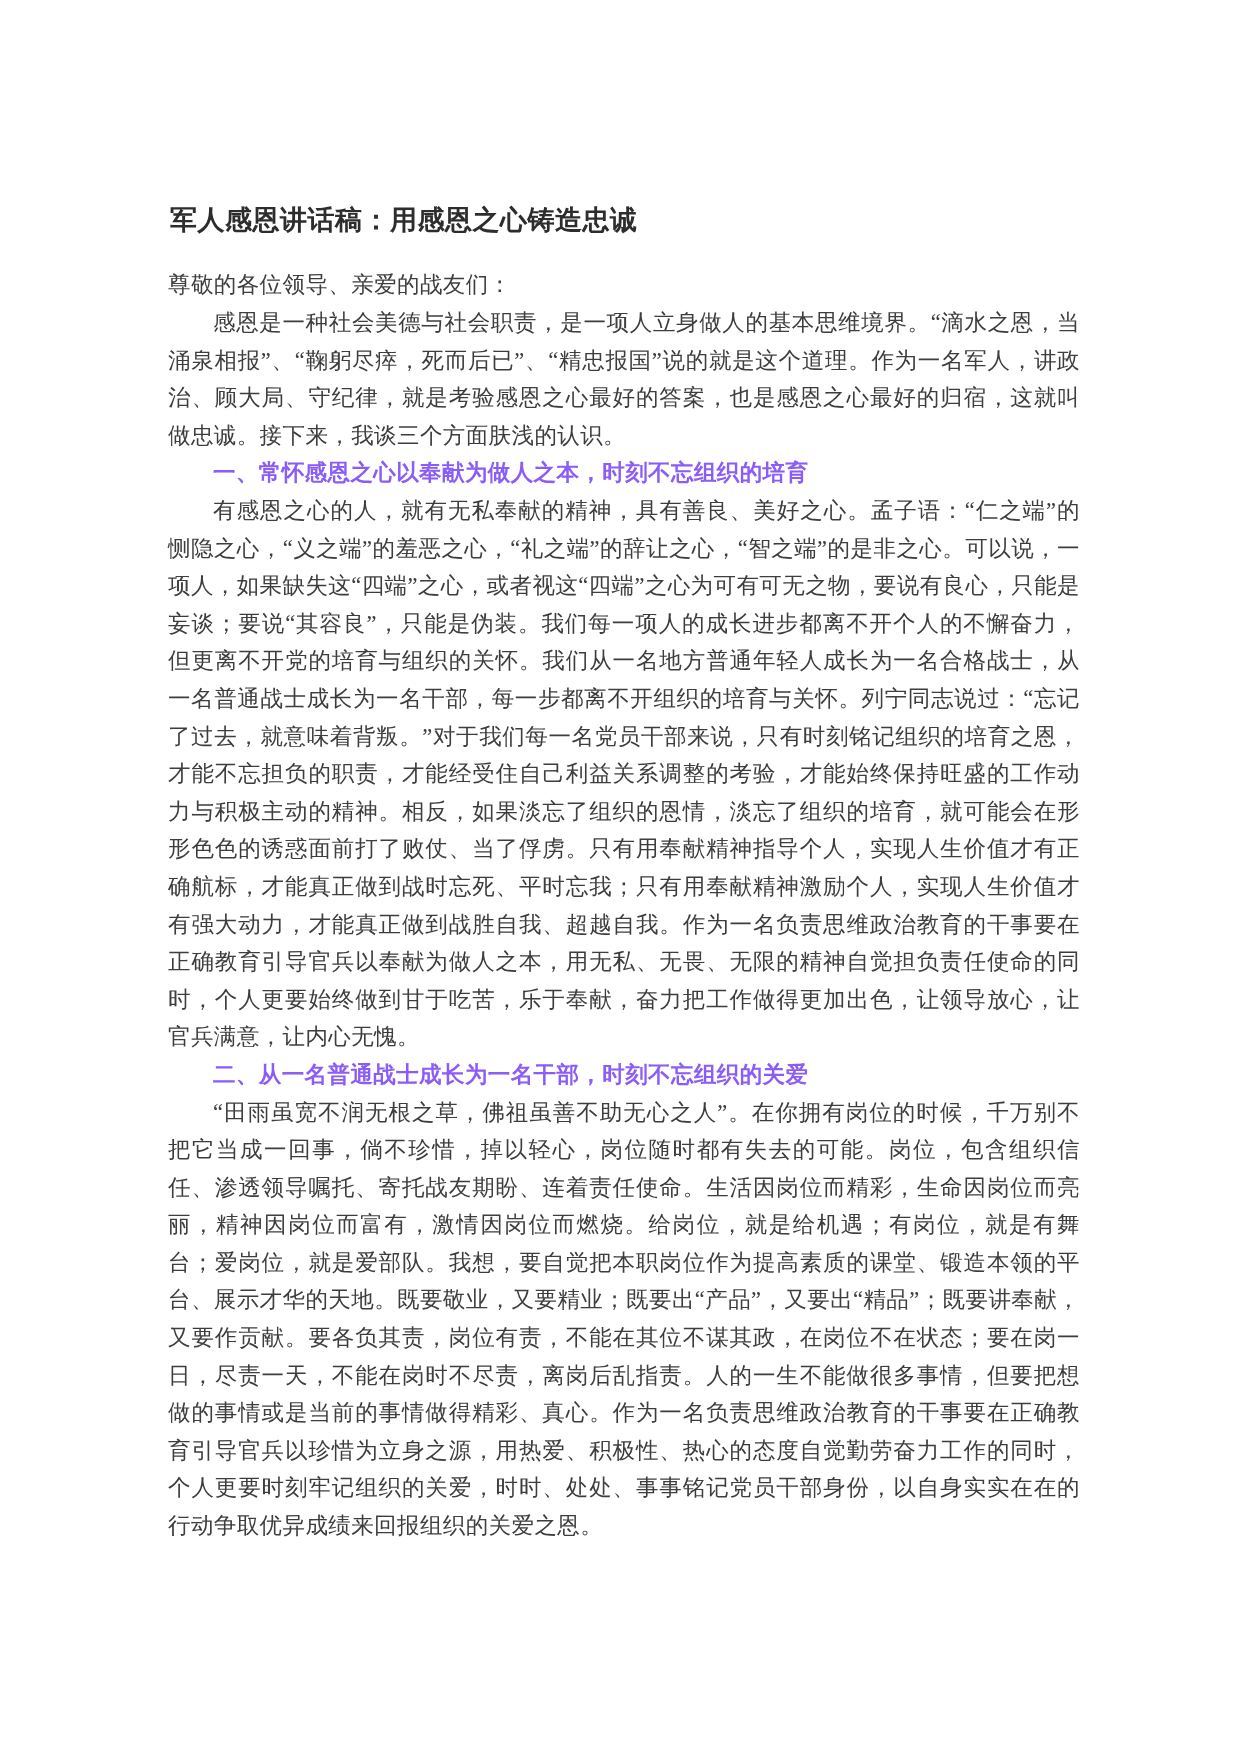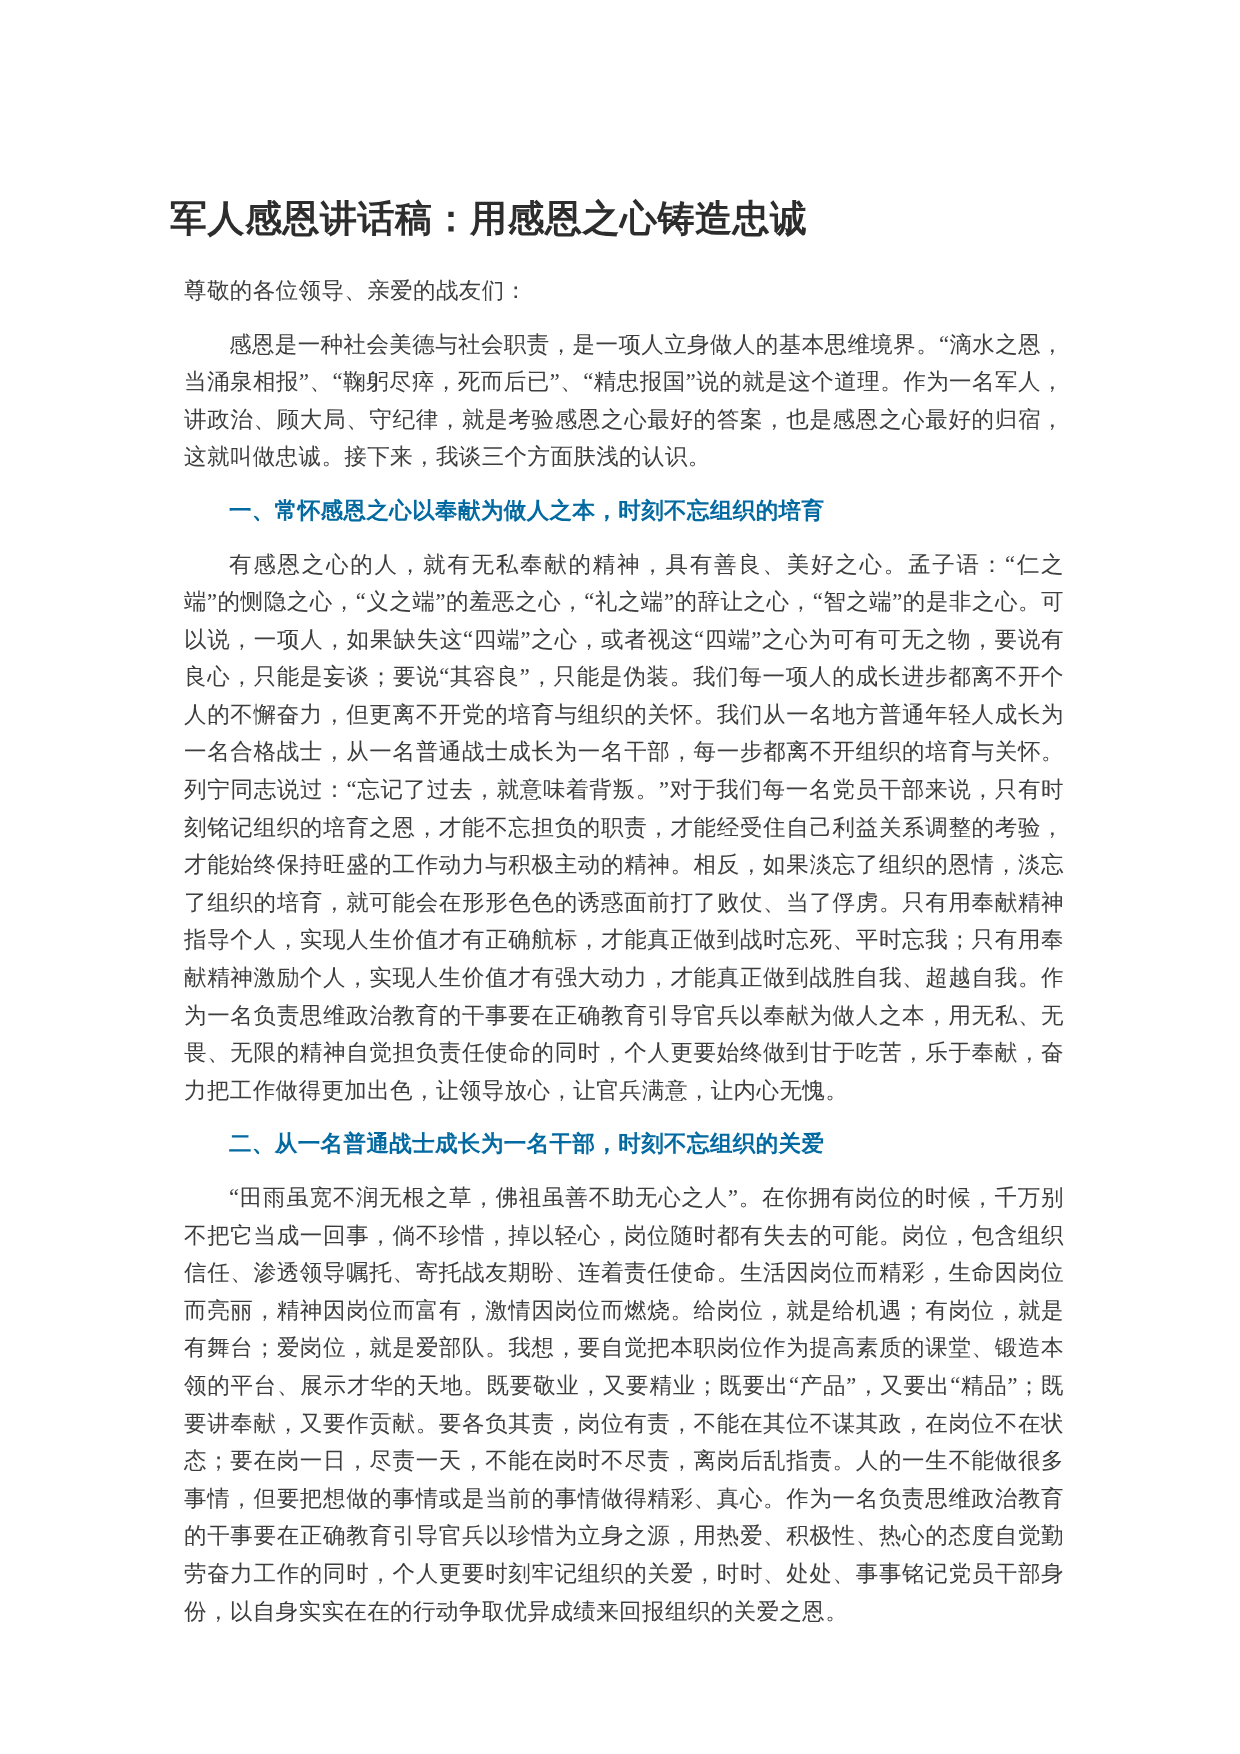--- a/index.html
+++ b/index.html
@@ -16,42 +16,42 @@
     box-sizing: border-box;
     width: 1240px;
     height: 1754px;
     padding: 186px 160px 0 168px;
     background: #ffffff;
     overflow: hidden;
   }
   .doc-title {
     font-family: "Liberation Sans", "DejaVu Sans", sans-serif;
     font-weight: 700;
-    font-size: 37px;
+    font-size: 27px;
     line-height: 1.35;
     color: #2d2d2d;
-    margin: 8px 0 28px 2px;
+    margin: 16px 0 28px 2px;
     letter-spacing: 0.5px;
   }
   .para {
-    margin: 16px;
+    margin: 0;
     font-size: 22.5px;
     line-height: 37.6px;
     color: #3d3d3d;
     text-align: justify;
     text-justify: inter-ideograph;
     letter-spacing: 0.4px;
   }
   .indent {
     text-indent: 2em;
   }
   .heading {
     font-family: Liberation Serif, serif;
     font-weight: 700;
-    color: #0369a1;
+    color: #8b5cf6;
   }
 </style>
 </head>
 <body>
 
 <div class="page">
   <h1 class="doc-title">军人感恩讲话稿：用感恩之心铸造忠诚</h1>
 
   <p class="para">尊敬的各位领导、亲爱的战友们：</p>
 

